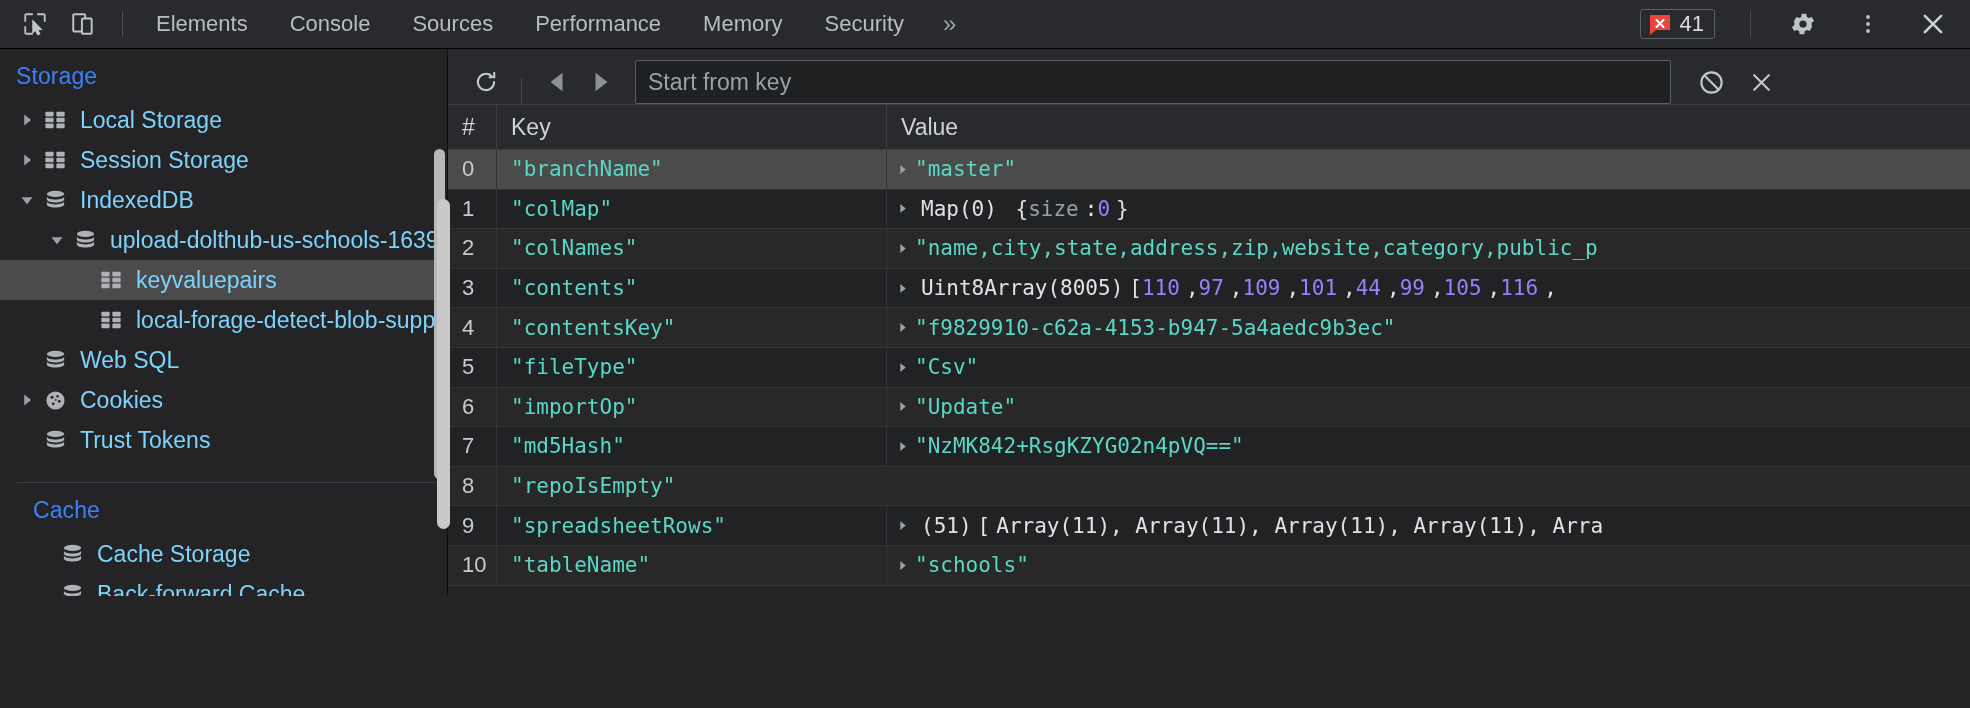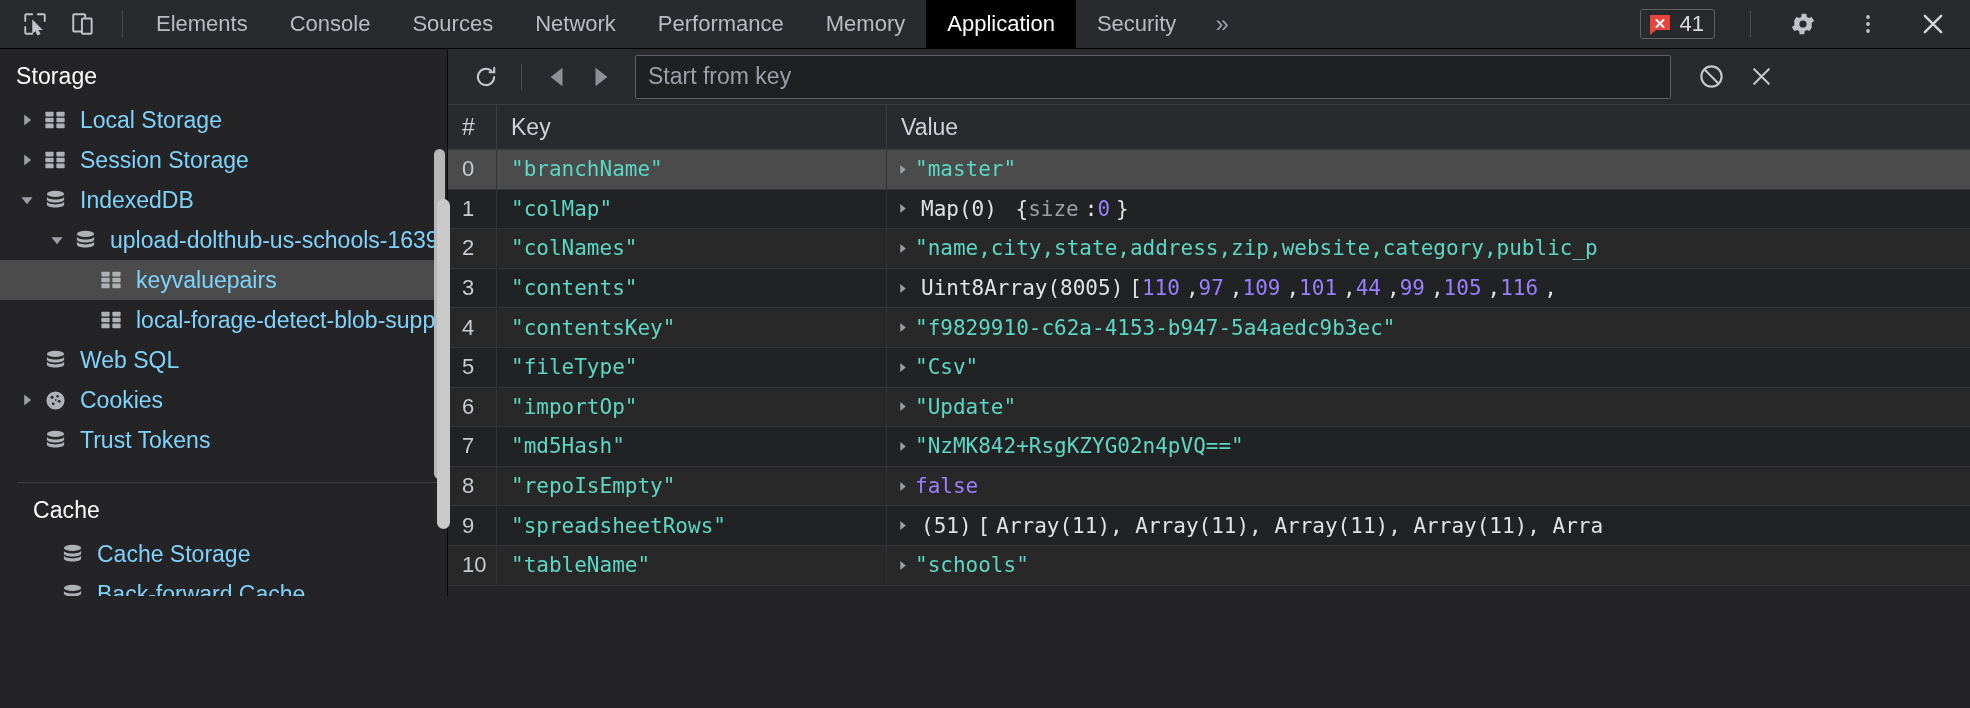--- a/index.html
+++ b/index.html
@@ -52,21 +52,21 @@
 
   
   .sidebar{
     width:447px;min-width:447px;background:#242426;
     border-right:1px solid #0c0c0c;
     display:flex;flex-direction:column;position:relative;overflow:hidden;
   }
   .sb-section{position:relative;}
   .sb-section + .sb-section{border-top:1px solid #3b3d40;margin-left:17px;}
   .sb-title{
-    font-size:23px;color:#ffffff;padding:14px 0 10px 16px;letter-spacing:.1px;
+    font-size:23px;color:#3b82f6;padding:14px 0 10px 16px;letter-spacing:.1px;
   }
   .tree-row{
     height:40px;display:flex;align-items:center;white-space:nowrap;
     font-size:23px;color:#7dd3fc;position:relative;
   }
   .tree-row.selected{background:#4b4b4b;}
   .tw{width:26px;min-width:26px;display:flex;align-items:center;justify-content:center;}
   .tw svg{display:block;}
   .tr-icon{width:30px;min-width:30px;display:flex;align-items:center;justify-content:center;margin-right:10px;}
   .tr-label{overflow:hidden;text-overflow:clip;}
@@ -75,21 +75,21 @@
   .ind2{padding-left:96px;}
 
   .sb-scroll{
     position:absolute;right:2px;top:100px;width:11px;height:330px;
     background:#b7b7b7;border-radius:6px;
   }
 
   
   .main{flex:1;display:flex;flex-direction:column;min-width:0;background:#242426;}
   .data-toolbar{
-    height:55px;min-height:55px;display:flex;align-items:center;
+    height:55px;min-height:55px;display:flex;align-items:flex-end;
     background:#292a2d;border-bottom:1px solid #3b3d40;padding-left:16px;
   }
   .dt-btn{width:44px;height:44px;display:flex;align-items:center;justify-content:center;}
   .dt-sep{width:1px;height:26px;background:#4a4c50;margin:0 13px;}
   .keyfilter{
     flex:0 0 auto;width:1036px;height:44px;box-sizing:border-box;
     background:#1f2022;border:1px solid #5c5f63;border-radius:2px;
     display:flex;align-items:center;padding:0 12px;margin-left:12px;
   }
   .keyfilter .ph{font-size:23px;color:#9aa0a6;}
@@ -154,24 +154,22 @@
           <rect x="3" y="3" width="11" height="16" rx="1"></rect>
           <rect x="11" y="7" width="9" height="14" rx="1" fill="#292a2d"></rect>
         </svg>
       </div>
       <div class="tb-sep"></div>
     </div>
     <div class="tabs">
       <div class="tab">Elements</div>
       <div class="tab">Console</div>
       <div class="tab">Sources</div>
-      <div class="tab">Network</div>
       <div class="tab">Performance</div>
       <div class="tab">Memory</div>
-      <div class="tab active">Application</div>
       <div class="tab">Security</div>
       <div class="tab-more">»</div>
     </div>
     <div class="tb-right">
       <div class="errbadge">
         <svg width="24" height="24" viewBox="0 0 24 24">
           <path d="M2 3h20v15H8l-6 5z" fill="#e8453c"></path>
           <path d="M8.5 8l7 7M15.5 8l-7 7" stroke="#fff" stroke-width="2" stroke-linecap="round"></path>
         </svg>
         <span class="cnt">41</span>
@@ -540,28 +538,20 @@
                   <svg width="11" height="11" viewBox="0 0 10 10">
                     <path d="M3 1l5 4-5 4z" fill="#9aa0a6"></path>
                   </svg>
                 </span>
                 <span class="v-str">"NzMK842+RsgKZYG02n4pVQ=="</span>
               </div>
             </div>
             <div class="trow odd">
               <div class="td td-idx">8</div>
               <div class="td td-key">"repoIsEmpty"</div>
-              <div class="td td-val">
-                <span class="disc">
-                  <svg width="11" height="11" viewBox="0 0 10 10">
-                    <path d="M3 1l5 4-5 4z" fill="#9aa0a6"></path>
-                  </svg>
-                </span>
-                <span class="v-num">false</span>
-              </div>
             </div>
             <div class="trow even">
               <div class="td td-idx">9</div>
               <div class="td td-key">"spreadsheetRows"</div>
               <div class="td td-val">
                 <span class="disc">
                   <svg width="11" height="11" viewBox="0 0 10 10">
                     <path d="M3 1l5 4-5 4z" fill="#9aa0a6"></path>
                   </svg>
                 </span>

